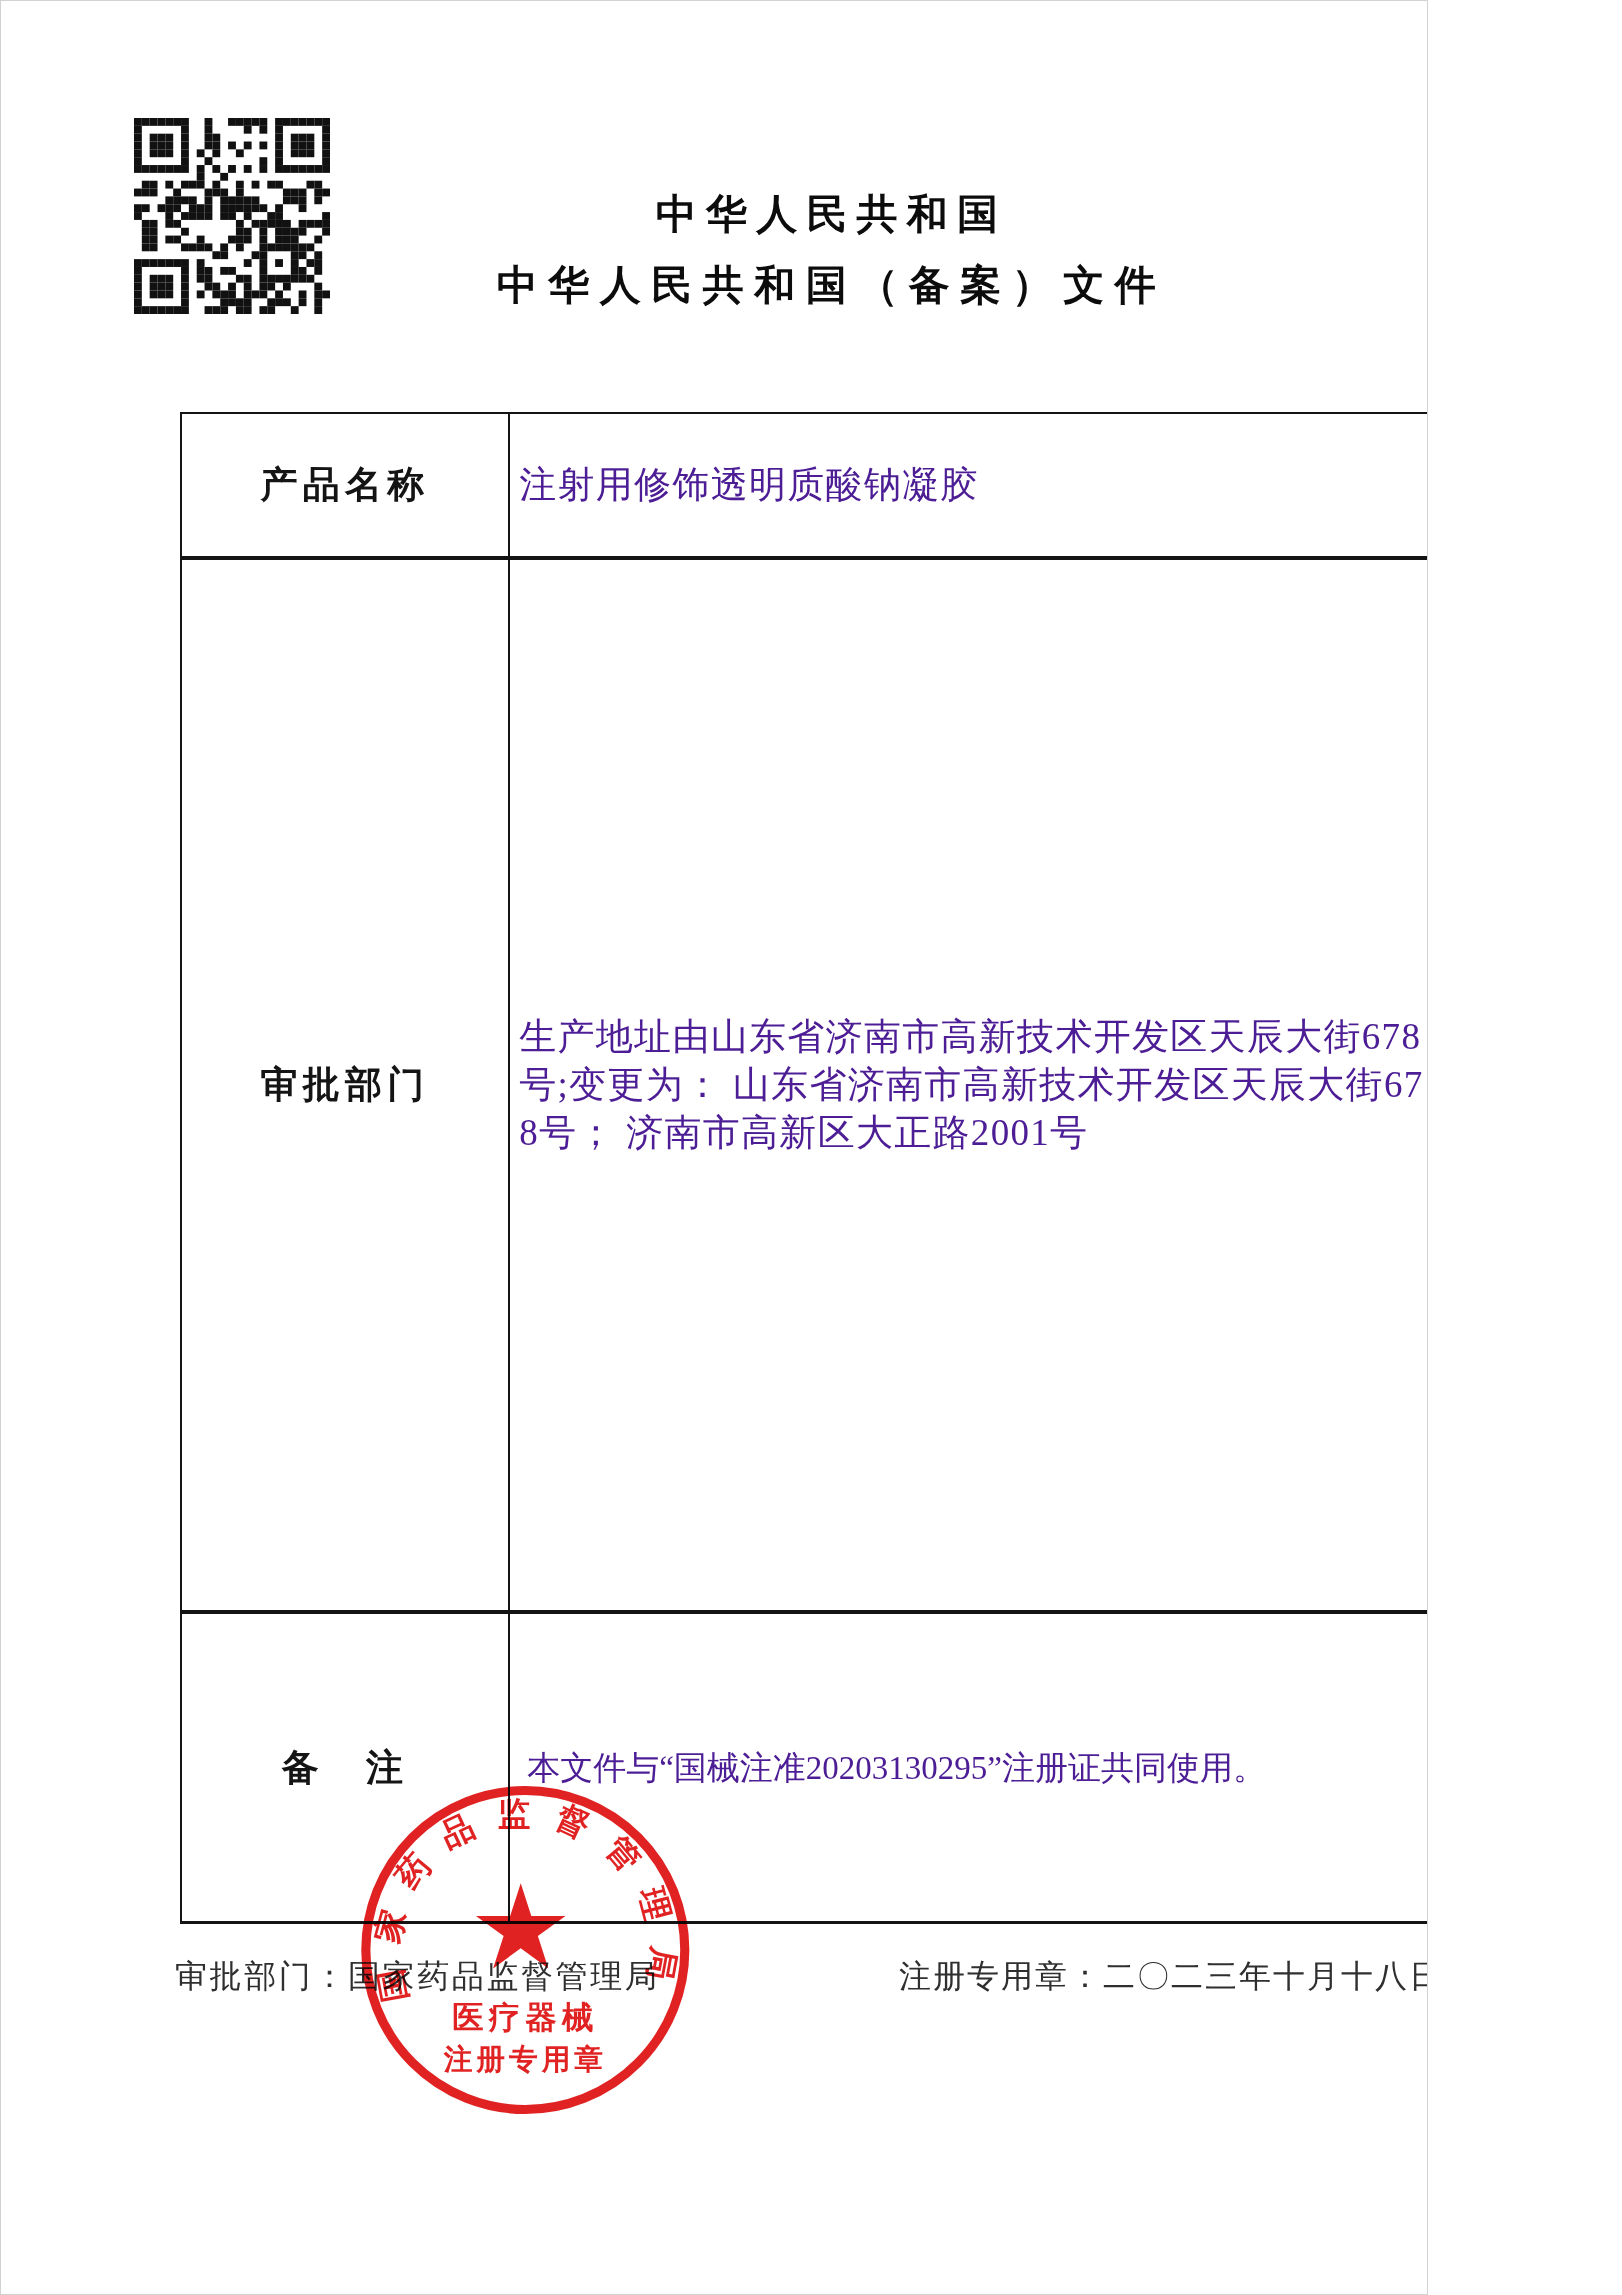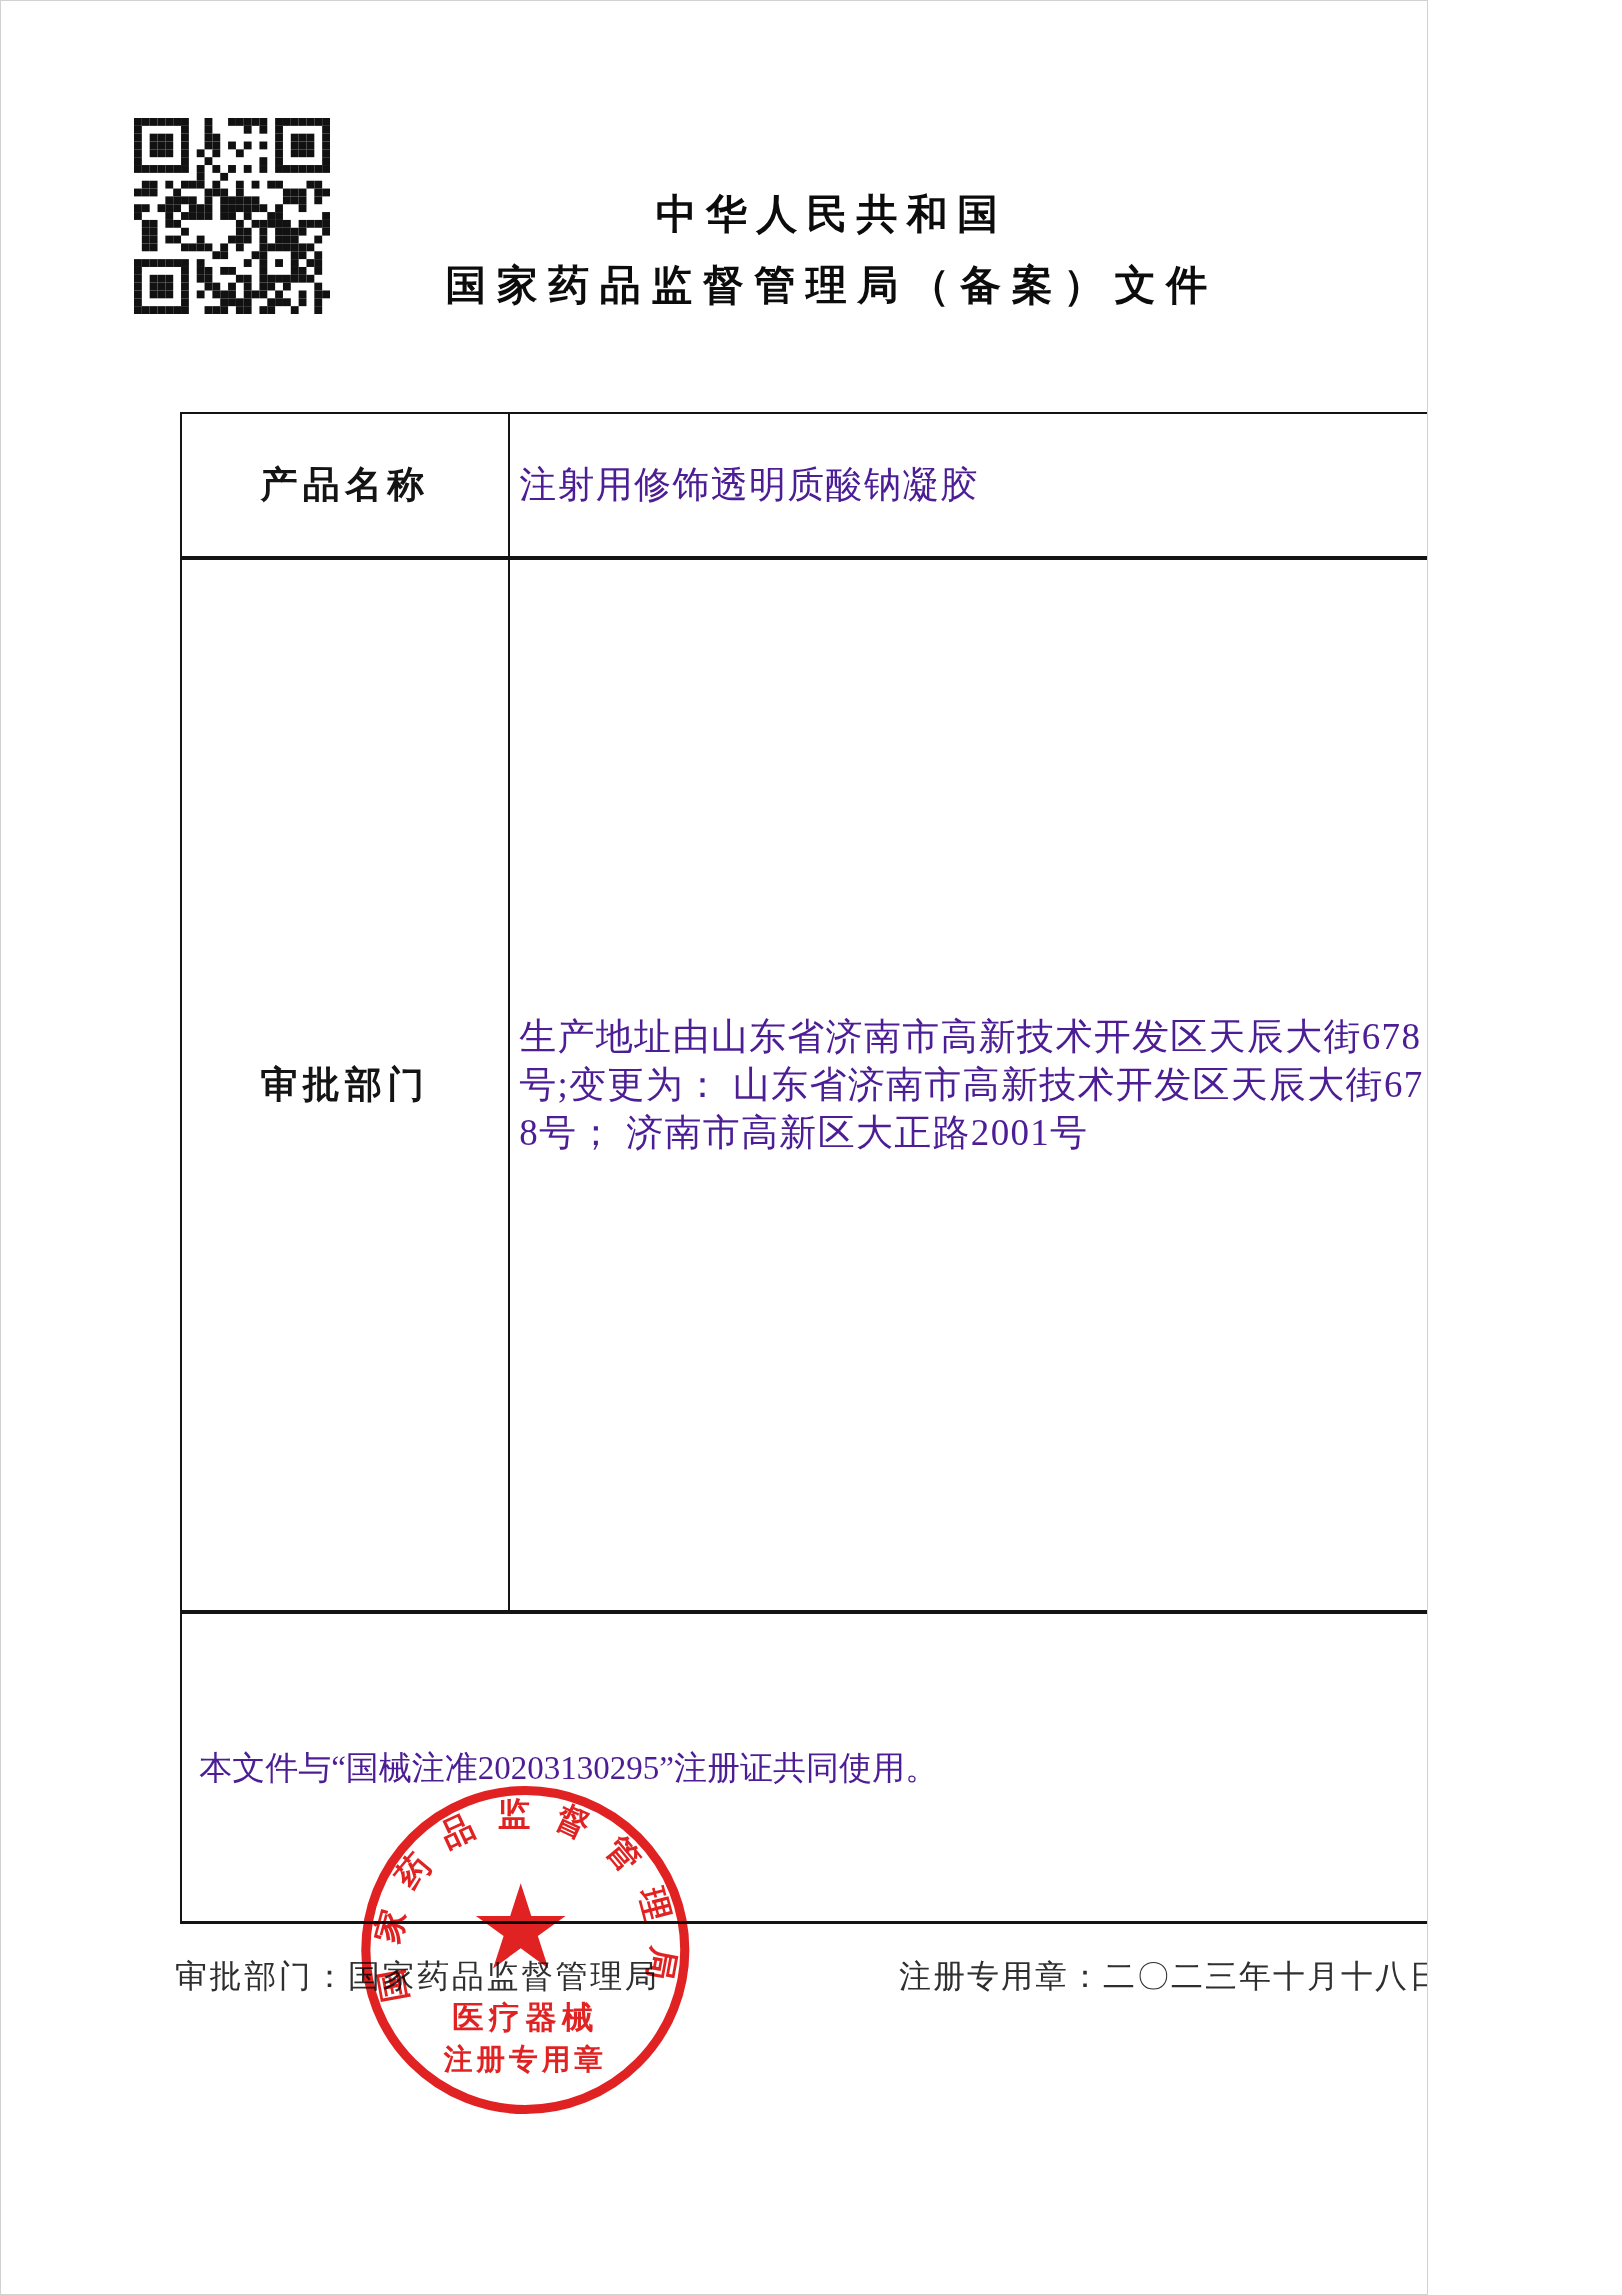--- a/index.html
+++ b/index.html
@@ -386,34 +386,35 @@
       <rect x="156" y="288" width="12" height="12" fill="#111"></rect>
       <rect x="168" y="288" width="12" height="12" fill="#111"></rect>
       <rect x="192" y="288" width="12" height="12" fill="#111"></rect>
       <rect x="204" y="288" width="12" height="12" fill="#111"></rect>
       <rect x="240" y="288" width="12" height="12" fill="#111"></rect>
       <rect x="276" y="288" width="12" height="12" fill="#111"></rect>
     </svg>
 
   <div class="title-block">
     <div class="title-line1">中华人民共和国</div>
-    <div class="title-line2">国家药品监督管理局（备案）文件</div>
+    <div class="title-line2">中华人民共和国（备案）文件</div>
   </div>
 
 
   <div class="info-table">
     <div class="trow r1">
       <div class="tlabel">产品名称</div>
       <div class="tvalue">注射用修饰透明质酸钠凝胶</div>
     </div>
     <div class="trow r2">
       <div class="tlabel">审批部门</div>
       <div class="tvalue">生产地址由山东省济南市高新技术开发区天辰大街678号;变更为： 山东省济南市高新技术开发区天辰大街678号； 济南市高新区大正路2001号</div>
     </div>
     <div class="trow r3">
+      <div class="tlabel">备　注</div>
       <div class="tvalue">本文件与“国械注准20203130295”注册证共同使用。</div>
     </div>
   </div>
 
   <div class="approve">
     <span class="dept"><span>审批部门：</span><span>国家药品监督管理局</span></span>
     <span class="date"><span>注册专用章：</span><span>二〇二三年十月十八日</span></span>
   </div>
 
   <svg class="seal" viewBox="0 0 560 560">

